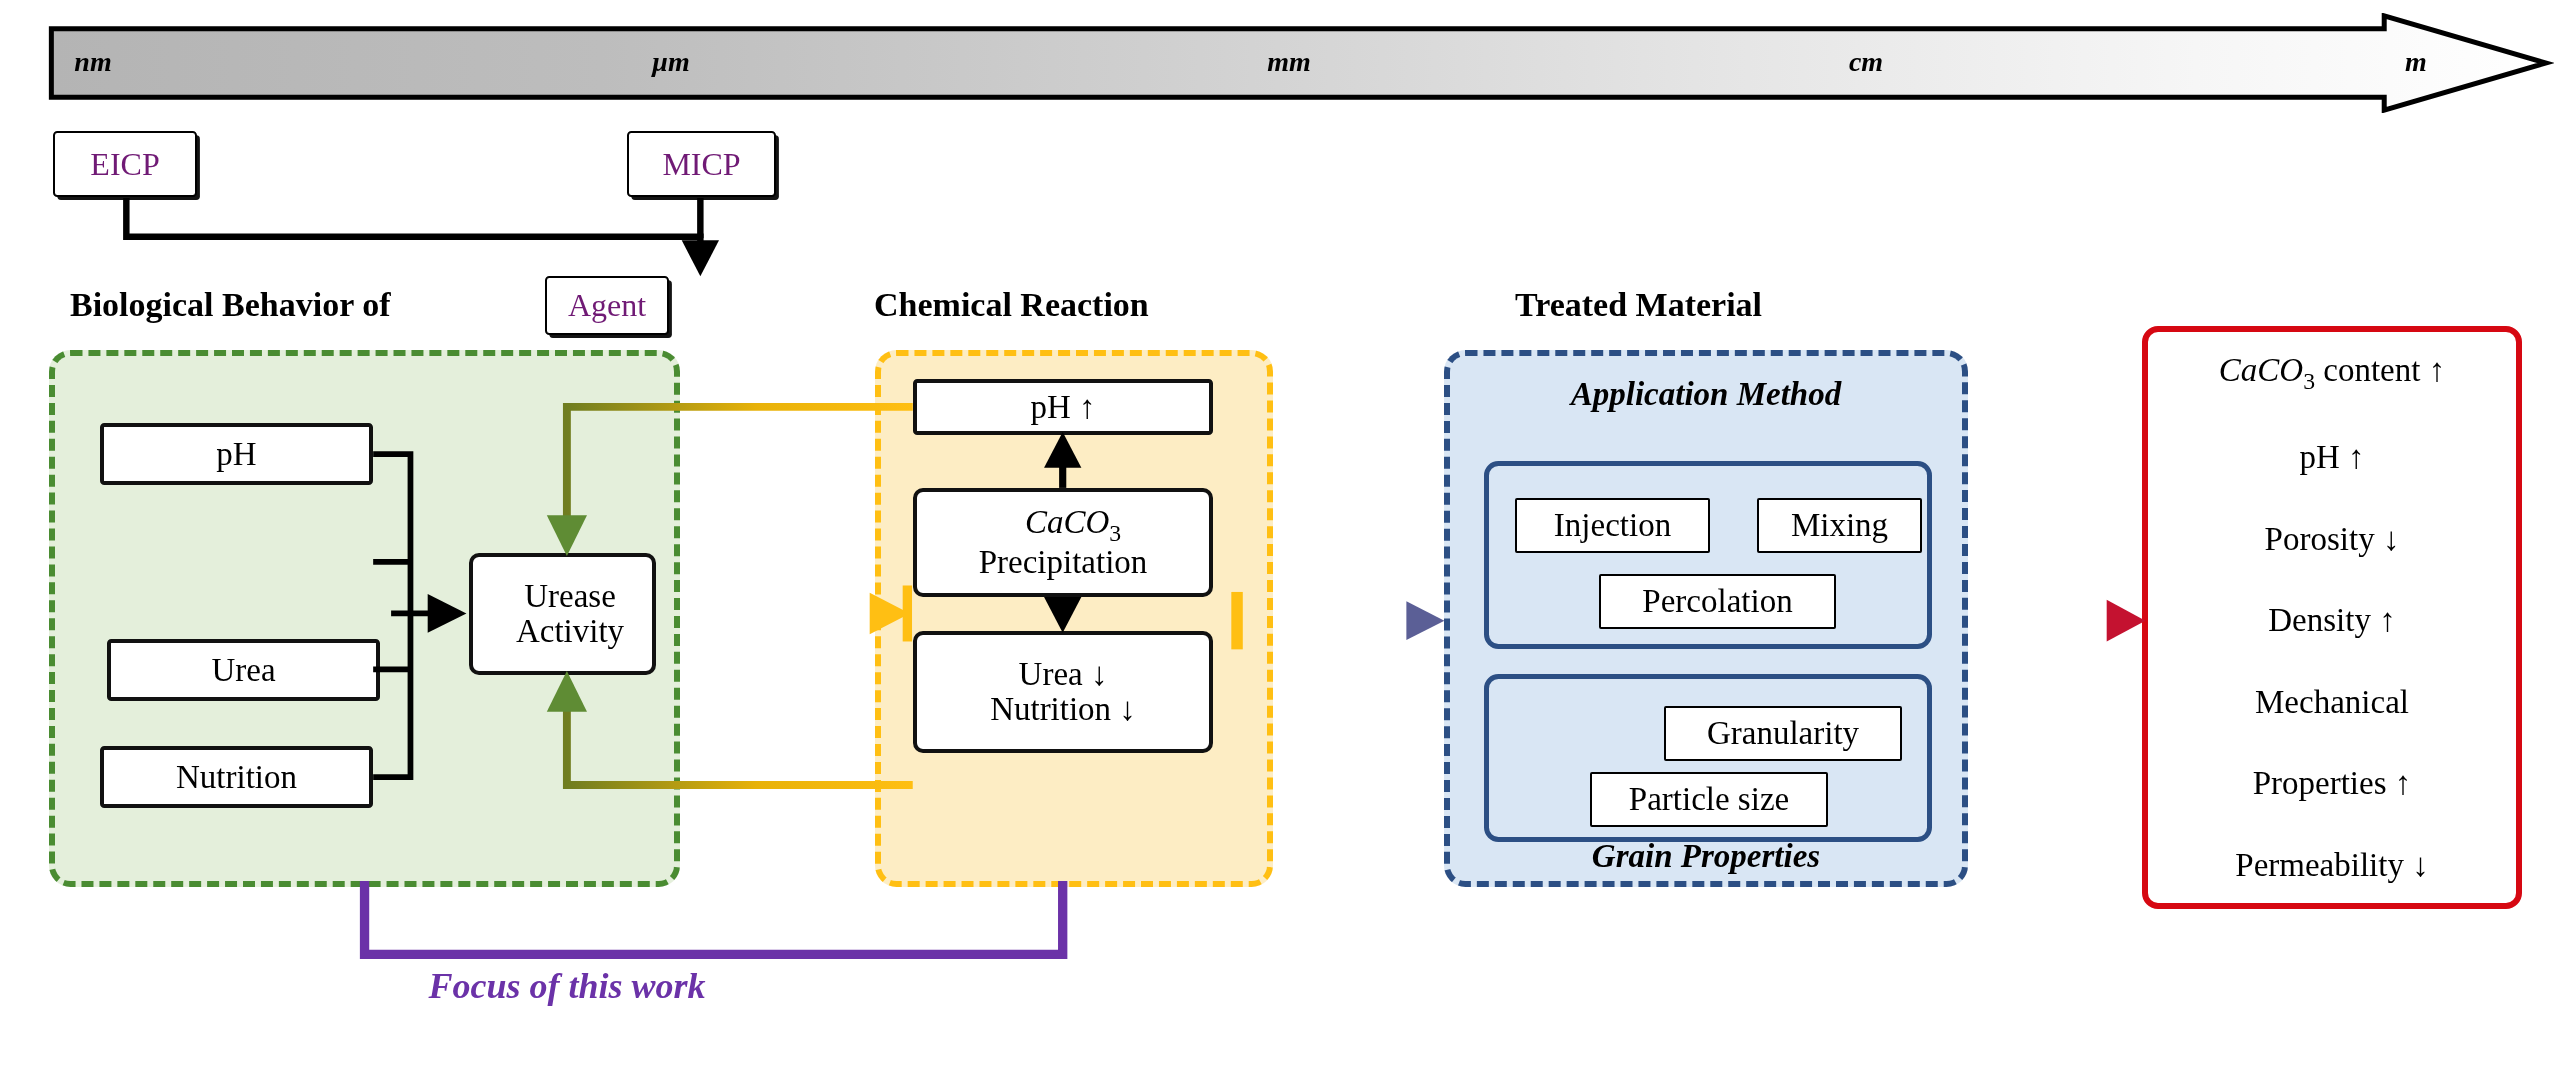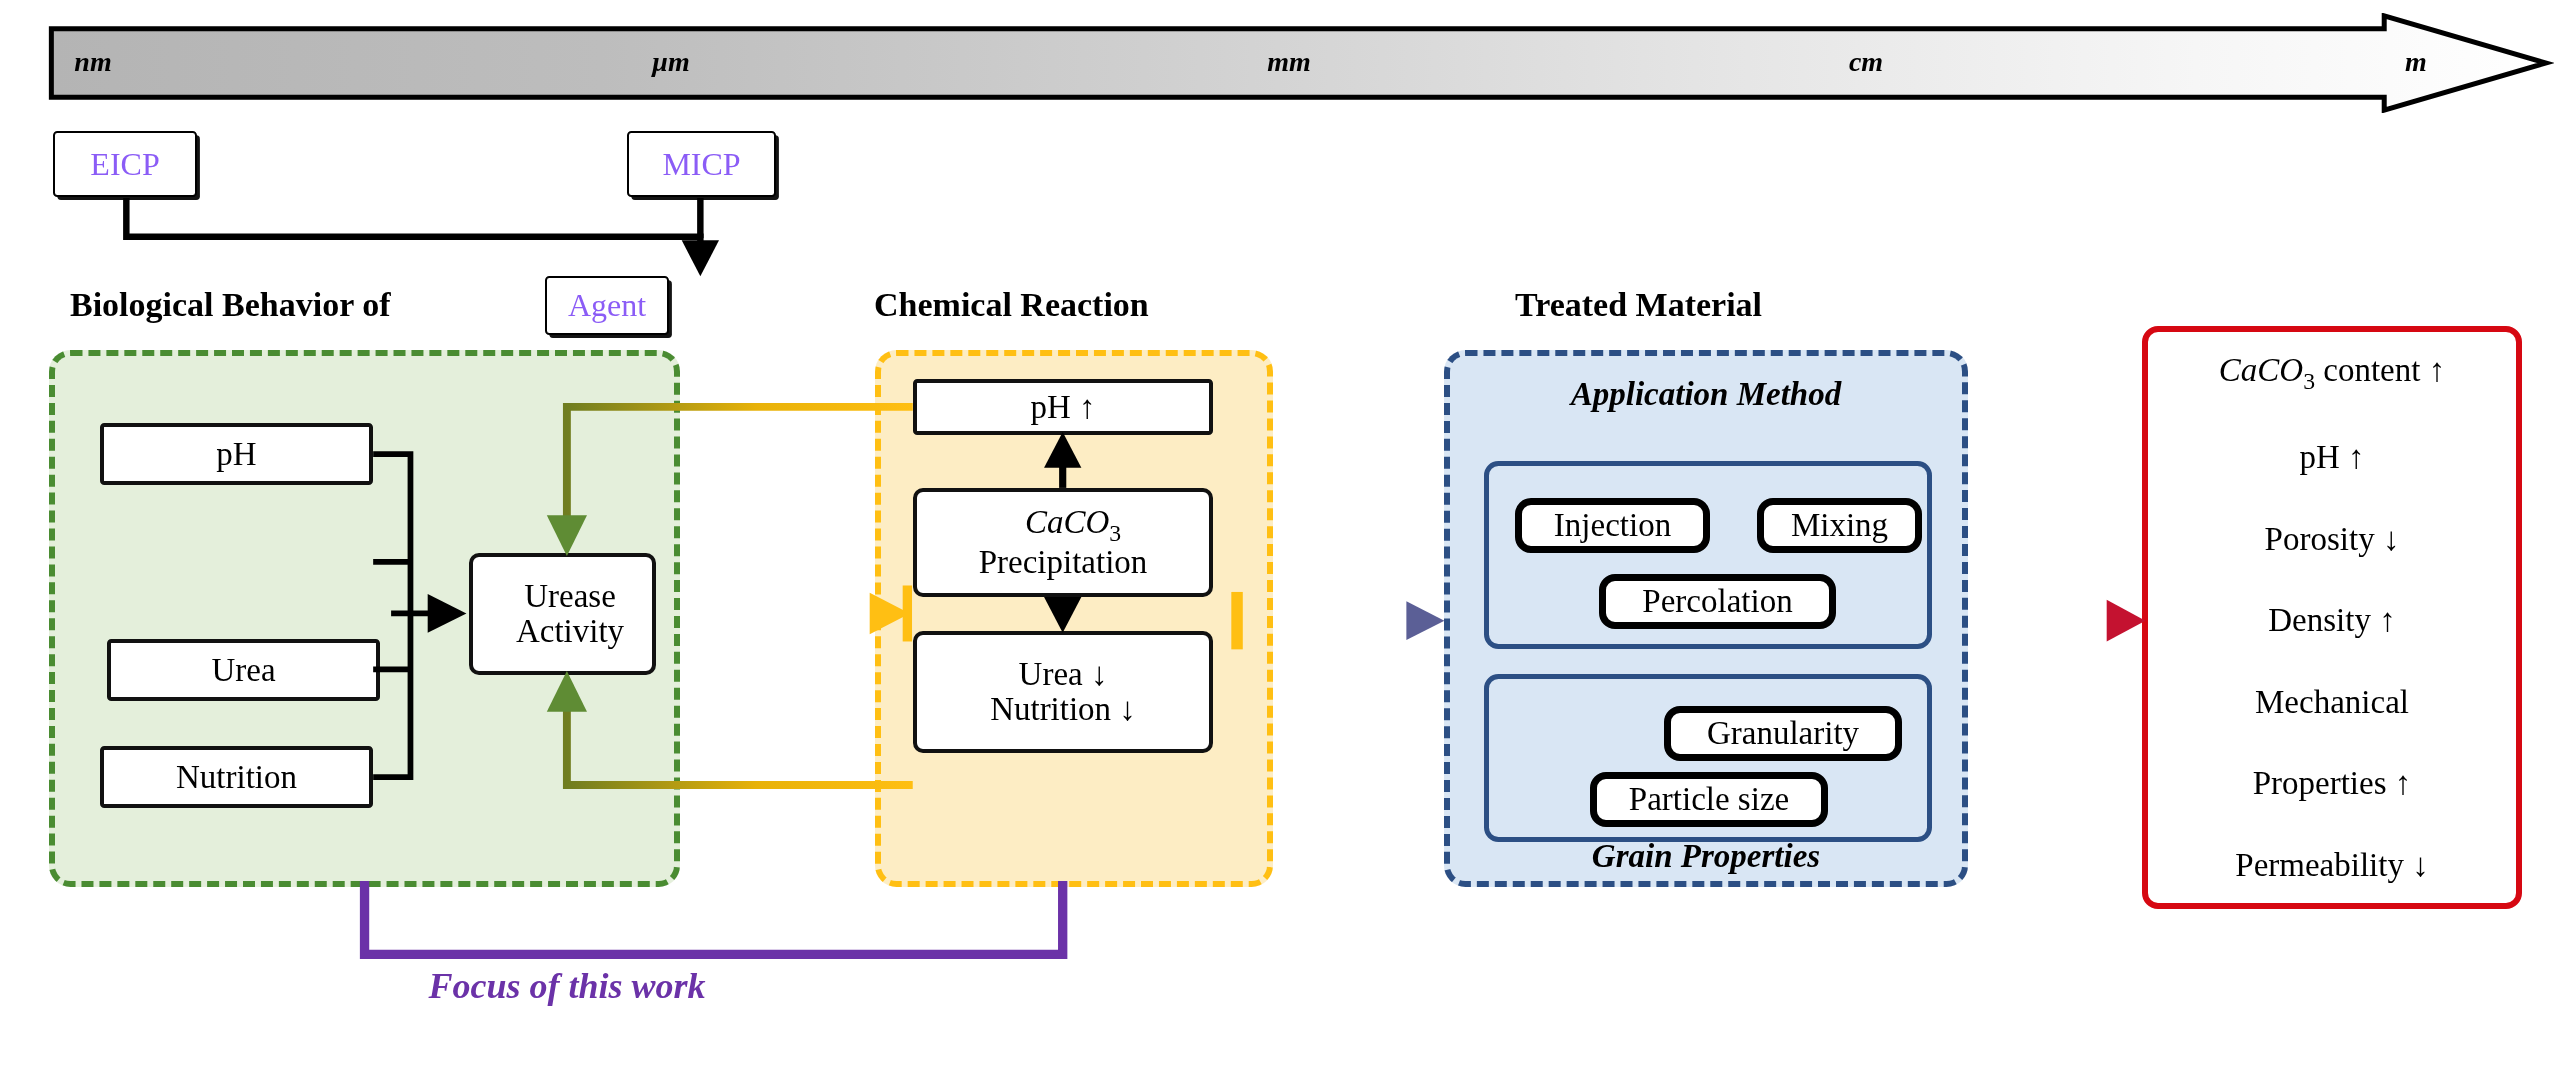--- a/index.html
+++ b/index.html
@@ -42,21 +42,21 @@
     position: absolute;
     border: 2.9px solid #000000;
     border-radius: 4.3px;
     background: #ffffff;
     box-shadow: 3.6px 3.6px 0 -0.7px rgba(0,0,0,0.92);
     display: flex;
     align-items: center;
     justify-content: center;
     font-family: "Liberation Serif", serif;
     font-size: 32px;
-    color: #8b5cf6;
+    color: #701a75;
     box-sizing: border-box;
   }
 
   
   .section-title {
     position: absolute;
     font-family: "Liberation Serif", serif;
     font-weight: bold;
     font-size: 34px;
     color: #000;
@@ -116,22 +116,22 @@
   .blue-group {
     position: absolute;
     box-sizing: border-box;
     border: 5px solid #2c4f84;
     border-radius: 14.4px;
     background: transparent;
   }
   .blue-chip {
     position: absolute;
     box-sizing: border-box;
-    border: 7px solid #000000;
-    border-radius: 16px;
+    border: 2px solid #000000;
+    border-radius: 2px;
     background: #ffffff;
     display: flex;
     align-items: center;
     justify-content: center;
     font-family: "Liberation Serif", serif;
     font-size: 33px;
     color: #000;
     white-space: nowrap;
     text-align: center;
   }

